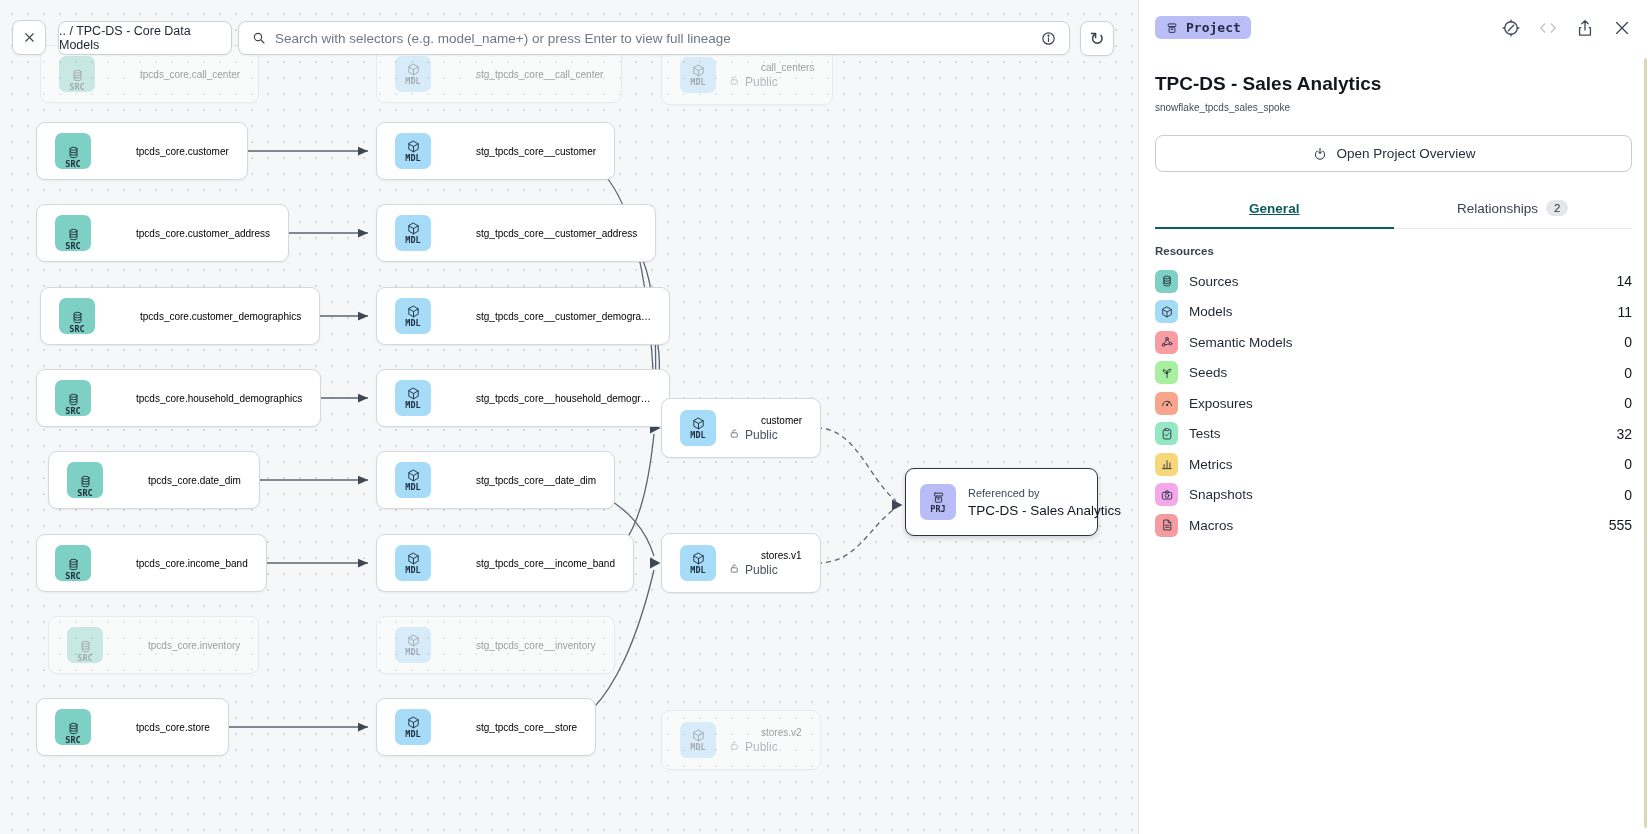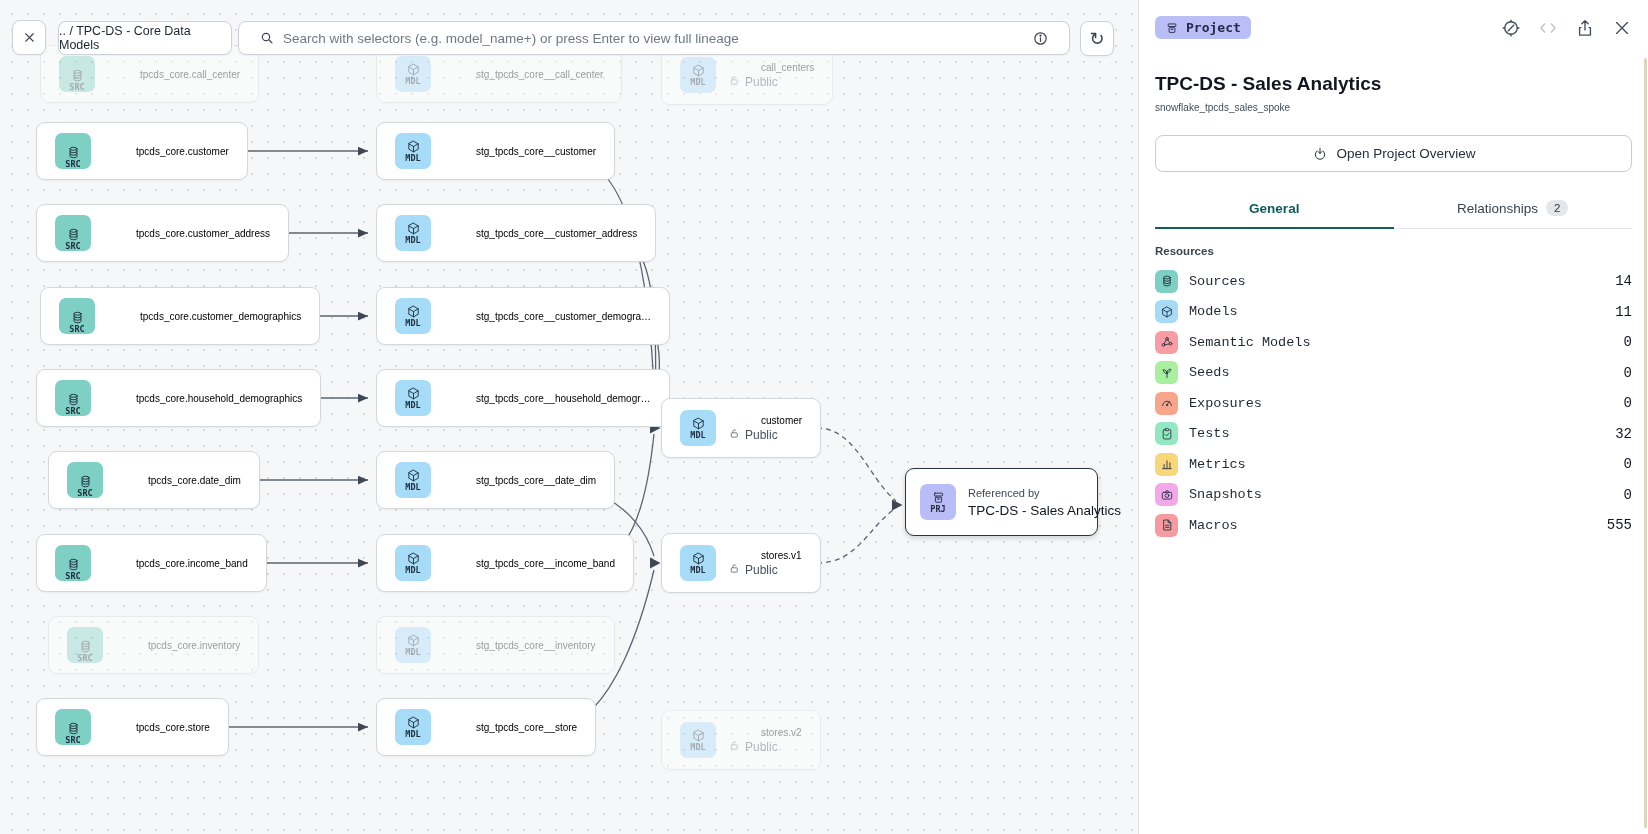--- a/index.html
+++ b/index.html
@@ -35,21 +35,21 @@
     gap:12px; padding:0 14px; box-shadow:0 2px 5px rgba(20,30,40,.18); cursor:pointer; }
   .prj-kicker { font-size:11px; color:#3f4956; }
   .prj-title { font-size:13.5px; color:#10161f; margin-top:2px; white-space:nowrap; }
 
   
   .topbar { position:absolute; left:0; top:0; width:1138px; height:0; z-index:5; }
   .tb-chip { position:absolute; background:#fff; border:1px solid #ccd2d8; border-radius:8px;
     box-shadow:0 1px 2px rgba(20,30,40,.05); display:flex; align-items:center; justify-content:center; cursor:pointer; }
   .tb-close { left:12px; top:20px; width:34px; height:35px; }
   .tb-crumb { left:58px; top:21px; width:174px; height:34px; font-size:12.5px; color:#1d2530; }
-  .tb-search { left:238px; top:21px; width:832px; height:34px; justify-content:flex-start; gap:8px; padding:0 20px; cursor:text; }
+  .tb-search { left:238px; top:21px; width:832px; height:34px; justify-content:flex-start; gap:8px; padding:0 12px; cursor:text; }
   .tb-search input { border:0; outline:0; flex:1; font-size:13.5px; color:#1d2530; background:transparent; font-family:"Liberation Sans",sans-serif; }
   .tb-search input::placeholder { color:#6e7884; }
   .tb-refresh { left:1080px; top:21px; width:34px; height:35px; font-size:18px; color:#3a4453; }
   .tb-chip svg { stroke:#3a4453; fill:none; stroke-width:1.7; stroke-linecap:round; }
 
   
   .panel { position:absolute; left:1138px; top:0; width:510px; height:834px; background:#fff;
     border-left:1px solid #e1e4e8; padding:16px 16px 0 16px; }
   .panel-top { display:flex; align-items:center; justify-content:space-between; }
   .proj-chip { display:flex; align-items:center; gap:7px; background:#b9bef7; border-radius:6px;
@@ -65,27 +65,27 @@
   .panel-sub { margin-top:7px; font-size:10px; color:#40495465; color:#434c57; }
   .overview-btn { margin-top:22px; width:100%; height:37px; background:#fff; border:1px solid #c7cdd3;
     border-radius:8px; display:flex; align-items:center; justify-content:center; gap:9px;
     font-size:13.5px; color:#272f3a; cursor:pointer; font-family:"Liberation Sans",sans-serif; }
   .overview-btn svg { width:16px; height:16px; stroke:#272f3a; fill:none; stroke-width:1.5; stroke-linecap:round; stroke-linejoin:round; }
 
   .tabs { display:flex; margin-top:18px; border-bottom:1px solid #e4e7ea; }
   .tab { flex:1; display:flex; align-items:center; justify-content:center; gap:8px;
     padding:10px 4px 11px; font-size:13.5px; color:#39424e; cursor:pointer;
     border-bottom:2px solid transparent; margin-bottom:-1px; }
-  .tab.active { color:#0b5d5b; font-weight:700; border-bottom-color:#0d5f5d; }
+  .tab.active { color:#0b5d5b; font-weight:700; border-bottom-color:#0d5f5d;text-decoration:underline; }
   .tab-badge { background:#e4e7ea; color:#2e3640; border-radius:999px; font-size:11.5px;
     padding:2px 8px; font-weight:400; }
 
   .res-heading { margin-top:16px; font-size:11.5px; font-weight:700; color:#3a4450; }
   .res-list { margin-top:9px; }
-  .res-row { display:flex; align-items:center; gap:11px; height:30.5px; cursor:pointer;font-family:Liberation Mono, monospace; }
+  .res-row { display:flex; align-items:center; gap:11px; height:30.5px; cursor:pointer; }
   .res-chip { width:23px; height:23px; border-radius:6px; display:flex; align-items:center; justify-content:center; flex:none; }
   .res-chip svg { width:14px; height:14px; stroke:#22303f; fill:none; stroke-width:1.5; stroke-linecap:round; stroke-linejoin:round; }
   .res-label { font-size:13.5px; color:#1f2732; flex:1; }
   .res-count { font-size:14px; color:#12171f; font-weight:500; }
 
   .scroll-strip { position:absolute; right:1px; top:58px; bottom:6px; width:3px;
     background:#dcd6bd; border-radius:2px; }
 </style>
 </head>
 <body>

